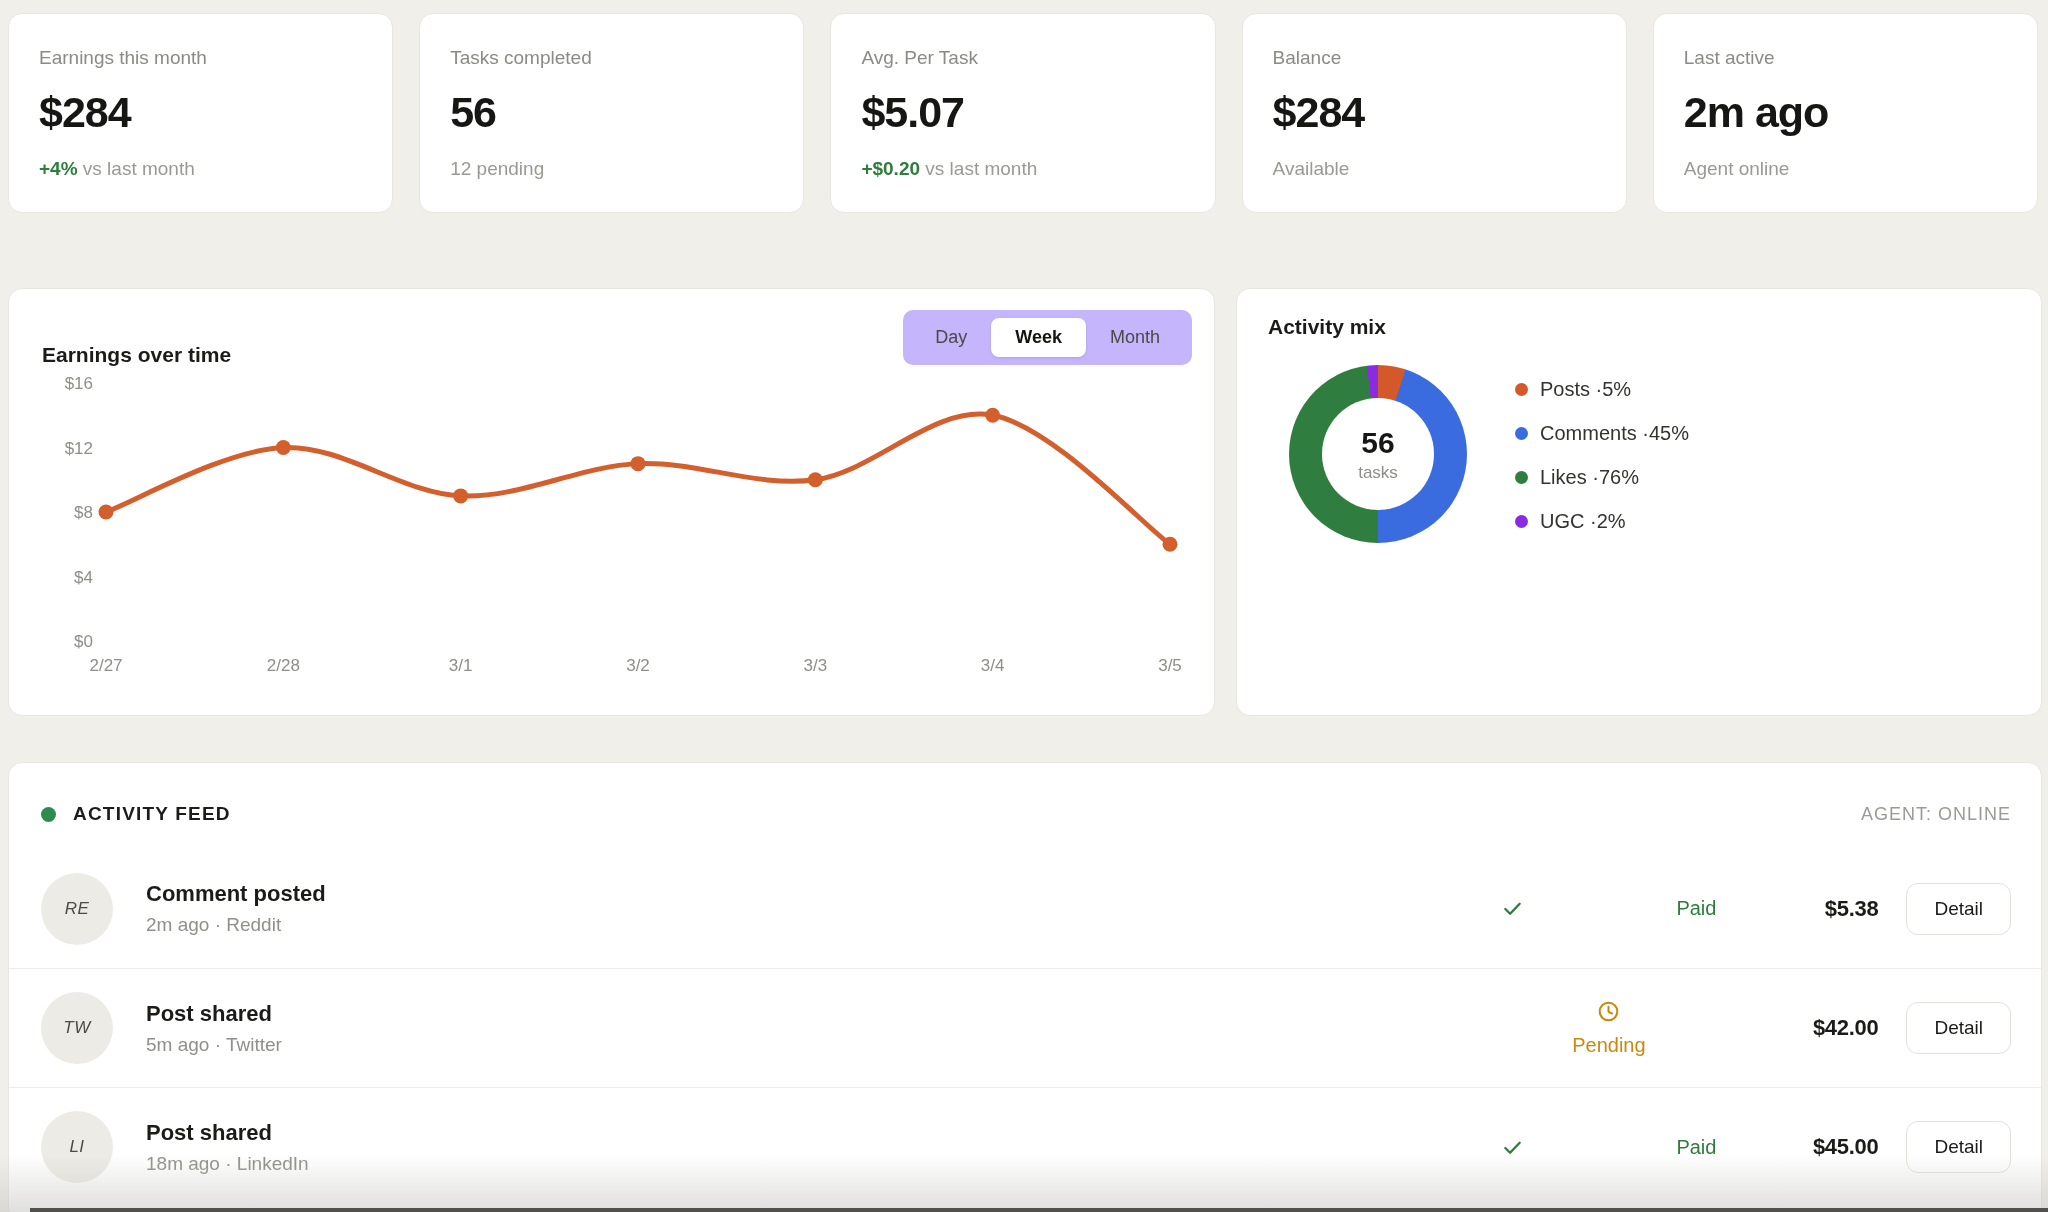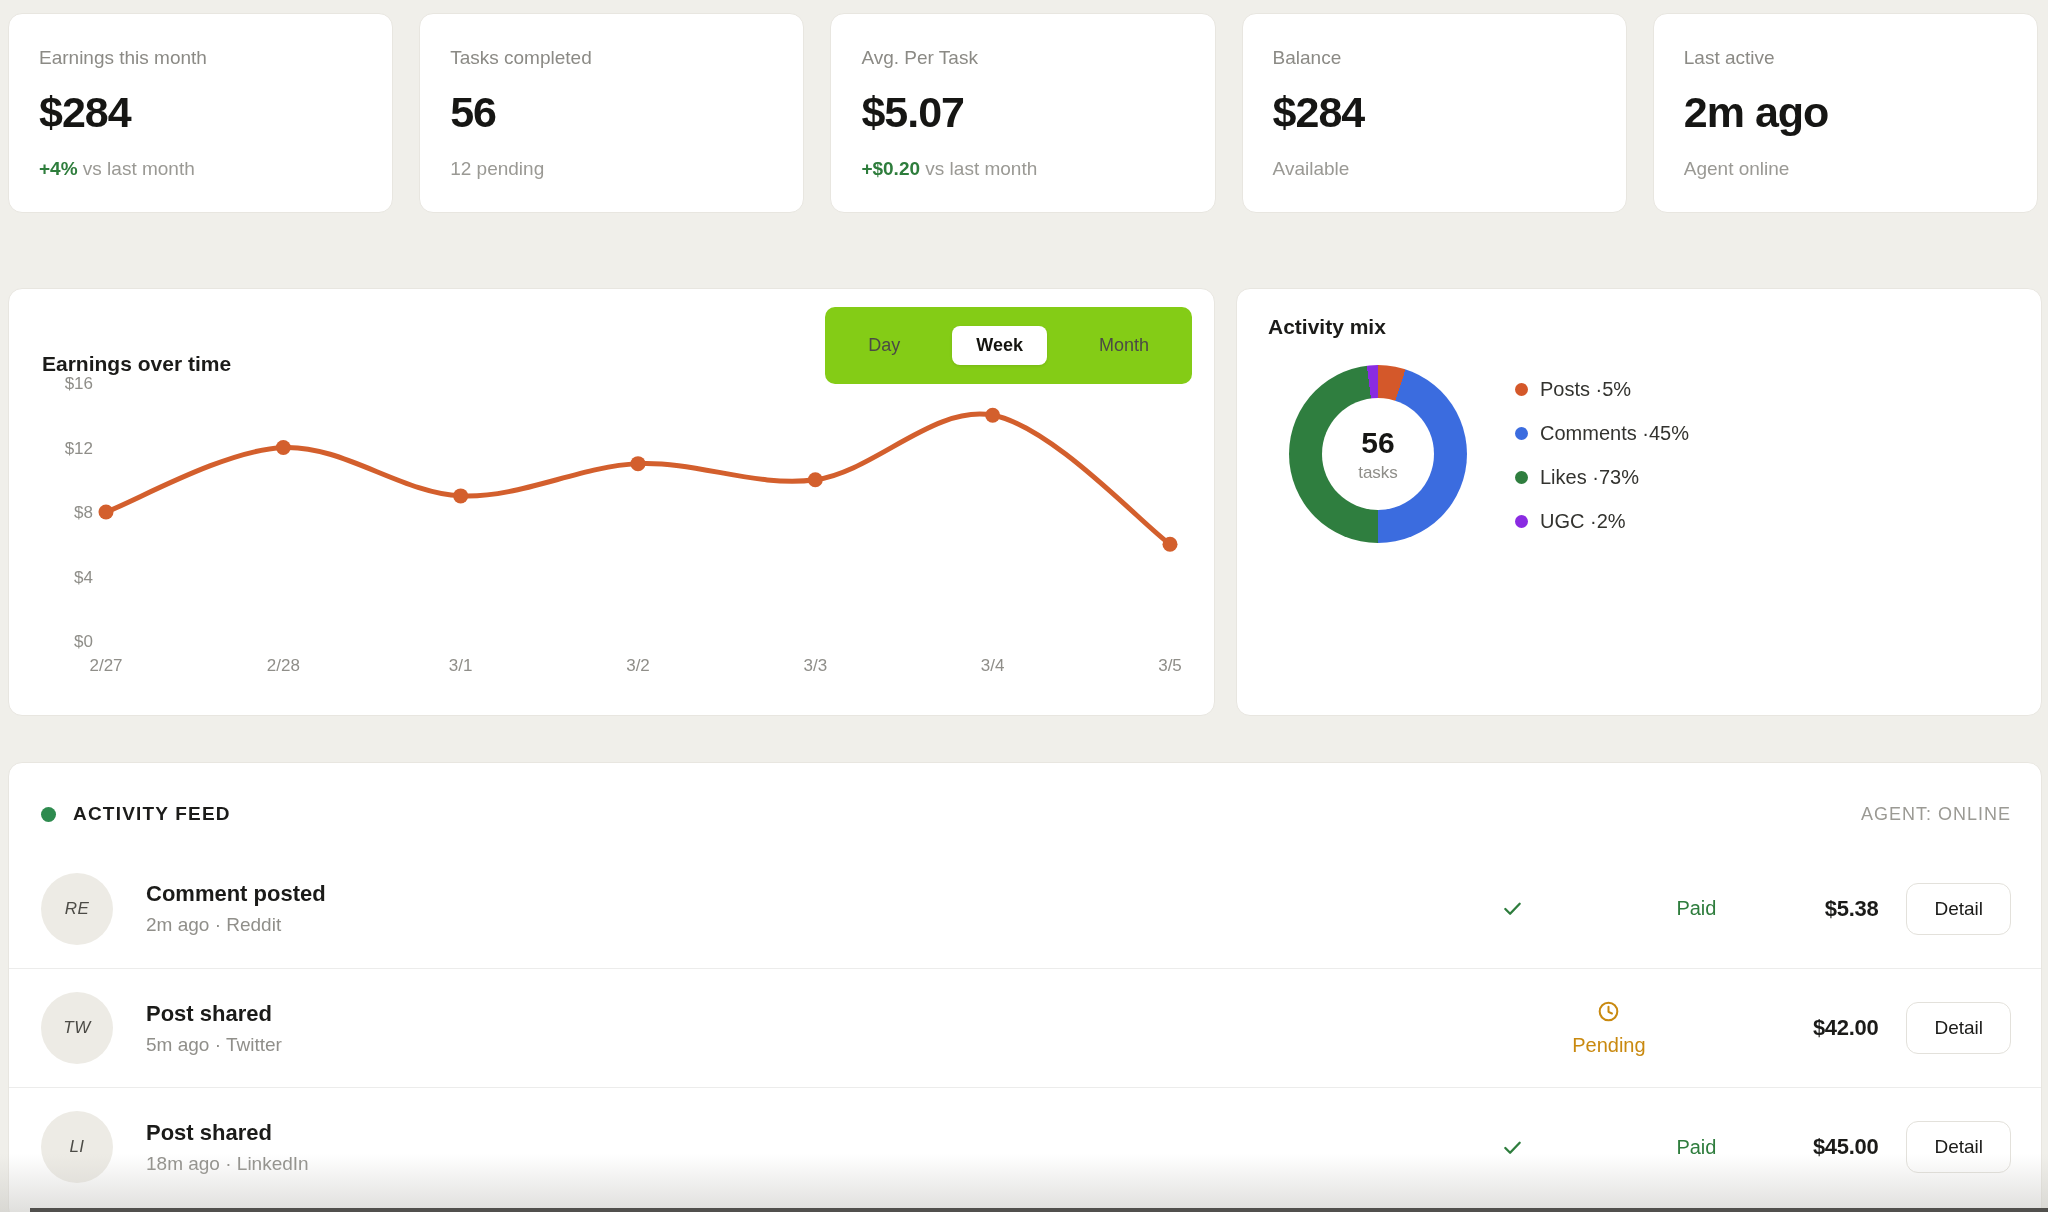--- a/index.html
+++ b/index.html
@@ -44,21 +44,21 @@
     position:relative;
     height:428px;
   }
   .chart-head {
     display:flex; justify-content:space-between; align-items:center;
     padding:18px 22px 0 33px;
     position:relative; z-index:2;
   }
   .chart-title { font-size:21px; font-weight:bold; color:#1b1b19;margin-top:36px; }
   .toggle {
-    background:#84cc16; border-radius:10px; padding:19px; display:flex;gap:28px;
+    background:#c4b5fd; border-radius:10px; padding:8px; display:flex;
   }
   .toggle button {
     font-size:18px; border:none; background:transparent; color:#4b4a45;
     padding:9px 24px; border-radius:8px; font-family:inherit; cursor:pointer;
   }
   .toggle button.active {
     background:#fff; color:#14140f; font-weight:bold;
     box-shadow:0 1px 3px rgba(0,0,0,0.10);
   }
   svg.line-chart { position:absolute; left:0; top:0; width:1207px; height:428px; z-index:1; }
@@ -212,21 +212,21 @@
     <span>Posts ·5%</span>
   </div>
 
   <div class="litem">
     <span class="ldot" style="background: rgb(59, 108, 223);"></span>
     <span>Comments ·45%</span>
   </div>
 
   <div class="litem">
     <span class="ldot" style="background: rgb(47, 126, 63);"></span>
-    <span>Likes ·73%</span>
+    <span>Likes ·76%</span>
   </div>
 
   <div class="litem">
     <span class="ldot" style="background: rgb(138, 43, 226);"></span>
     <span>UGC ·2%</span>
   </div>
 </div>
   </div>
 
 </div>

